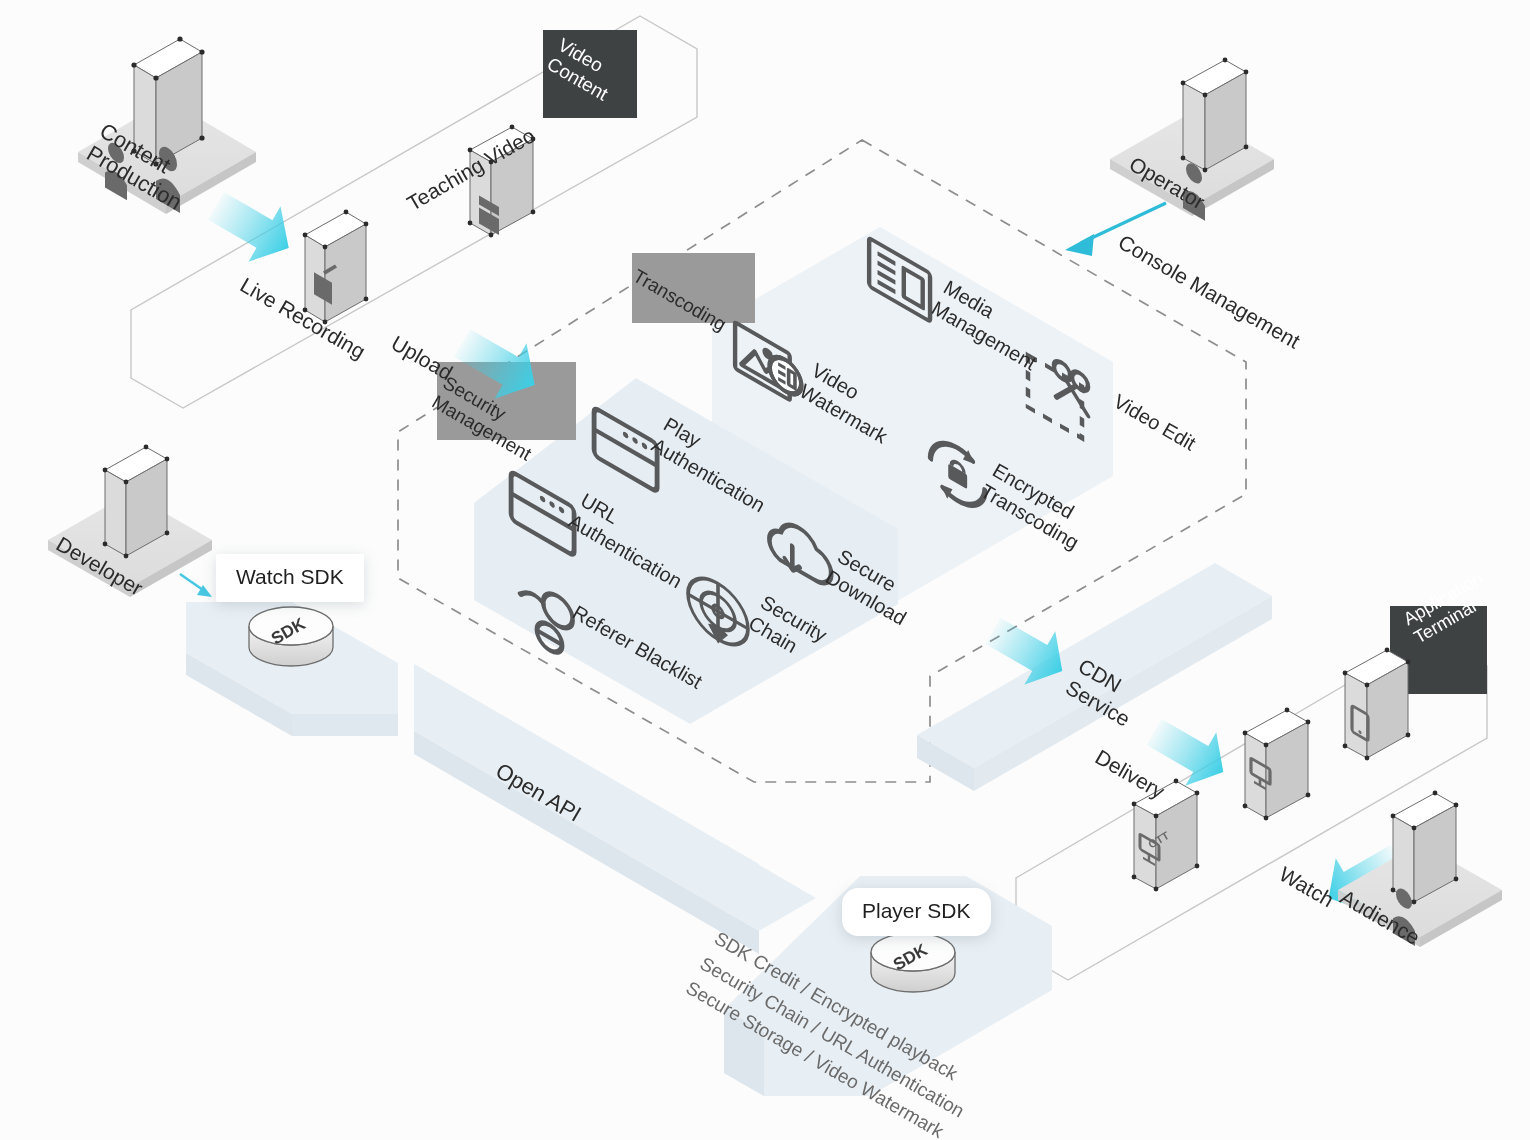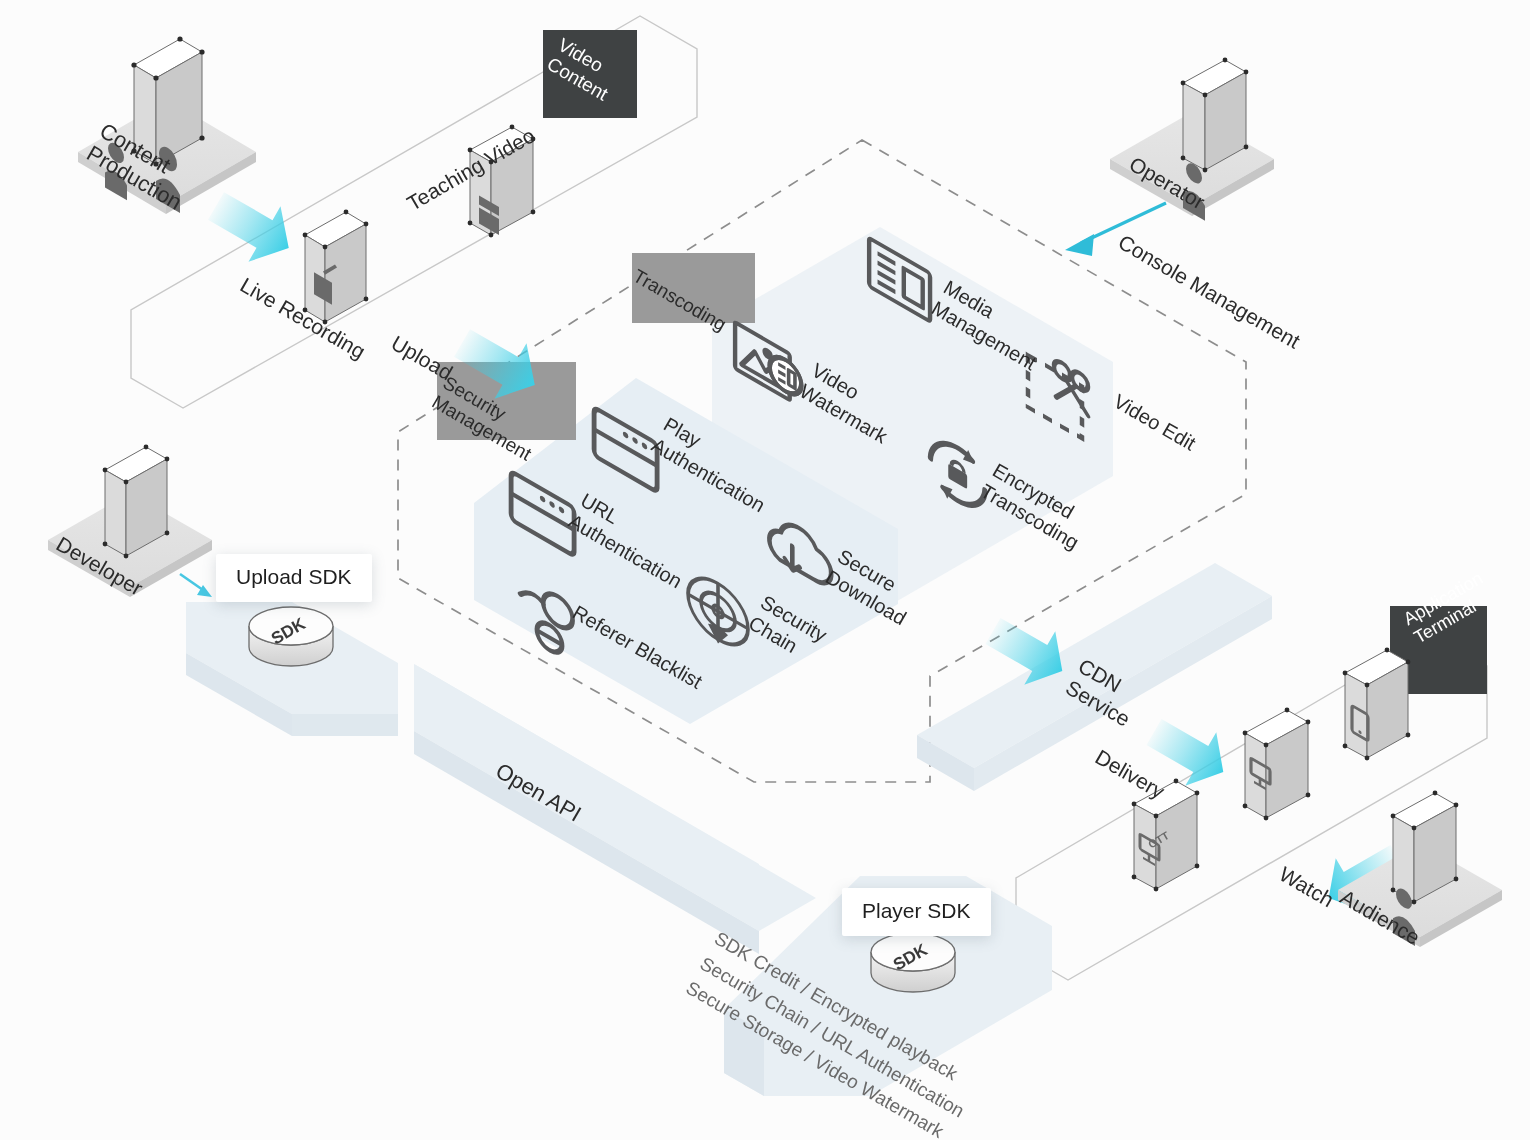--- a/index.html
+++ b/index.html
@@ -490,23 +490,23 @@
 Authentication</div>
 
   <div class="iso-label txt-r30" style="left:845px; top:545px; font-size:20px;">Secure
 Download</div>
 
   <div class="iso-label txt-r30" style="left:768px; top:591px; font-size:20px;">Security
 Chain</div>
 
   <div class="iso-label txt-r30" style="left:580px; top:601px; font-size:20px;">Referer Blacklist</div>
 
-  <div class="sdk-card" style="left:216px; top:554px;">Upload SDK</div>
-
-  <div class="sdk-card" style="left:842px; top:888px;">Player SDK</div>
+  <div class="sdk-card" style="left:216px; top:554px;">Watch SDK</div>
+
+  <div class="sdk-card" style="left:842px; top:888px;border-radius:16px;">Player SDK</div>
 
   <div class="iso-label txt-rm30" style="left:268px; top:632px; font-size:17px; font-weight:bold; color:#3a3a3a;">SDK</div>
 
   <div class="iso-label txt-rm30" style="left:890px; top:958px; font-size:17px; font-weight:bold; color:#3a3a3a;">SDK</div>
 
   <div class="iso-label txt-r30" style="left:723px; top:925px; font-size:19px; color:#6a6a6a; line-height:1.5;">SDK Credit / Encrypted playback
 Security Chain / URL Authentication
 Secure Storage / Video Watermark</div>
 
   <div class="iso-label txt-rm30" style="left:1146px; top:840px; font-size:11px; font-weight:bold; color:#6a6a6a;">OTT</div>

